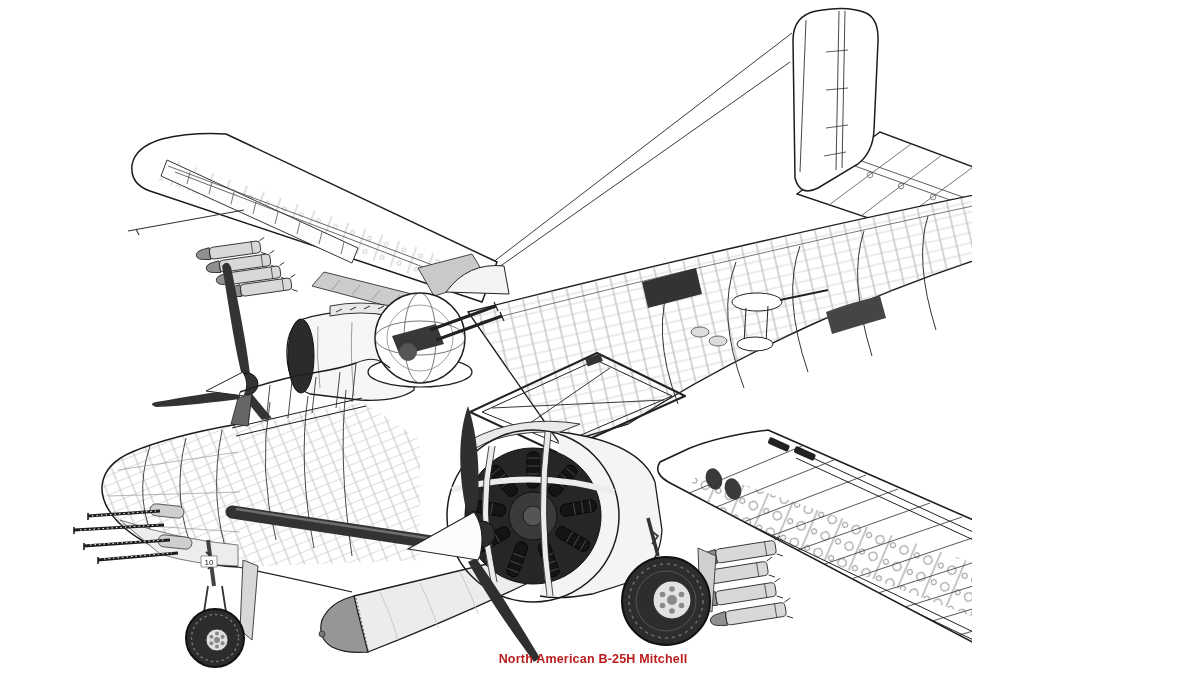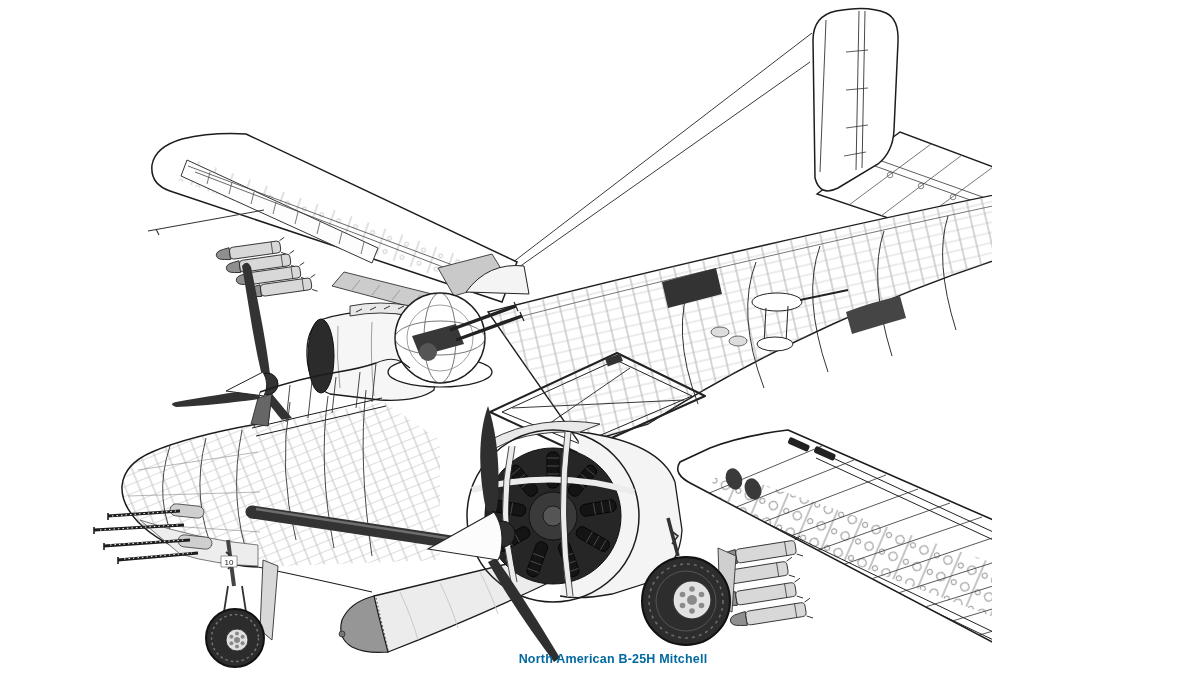--- a/index.html
+++ b/index.html
@@ -1,20 +1,20 @@
 <!DOCTYPE html>
 <html><head>
 <meta charset="utf-8">
 <style>
   html,body{margin:0;padding:0;background:#ffffff;}
   #stage{position:relative;width:972px;height:682px;background:#ffffff;overflow:hidden;
-         font-family:"Liberation Sans", sans-serif;margin-left:20px;}
+         font-family:"Liberation Sans", sans-serif;}
   #art{position:absolute;left:0;top:0;}
   #caption{position:absolute;left:0;top:652px;width:1186px;text-align:center;
-           font-weight:bold;font-size:12.5px;color:#0369a1;letter-spacing:.2px;}
+           font-weight:bold;font-size:12.5px;color:#b91c1c;letter-spacing:.2px;}
   svg *{vector-effect:non-scaling-stroke;}
 </style>
 </head>
 <body>
 
 <div id="stage">
 <svg id="art" width="1200" height="682" viewBox="0 0 1200 682">
 <defs>
   <pattern id="pGridF" width="15" height="10" patternUnits="userSpaceOnUse" patternTransform="rotate(-13)">
     <line x1="7" y1="0" x2="7" y2="10" stroke="#8a8a8a" stroke-width="0.7"></line>

